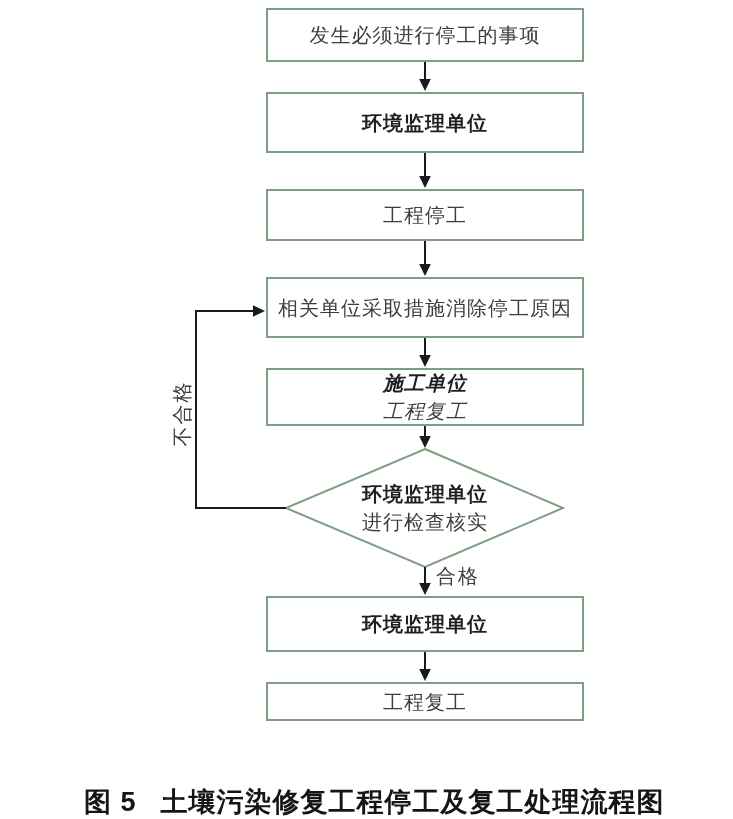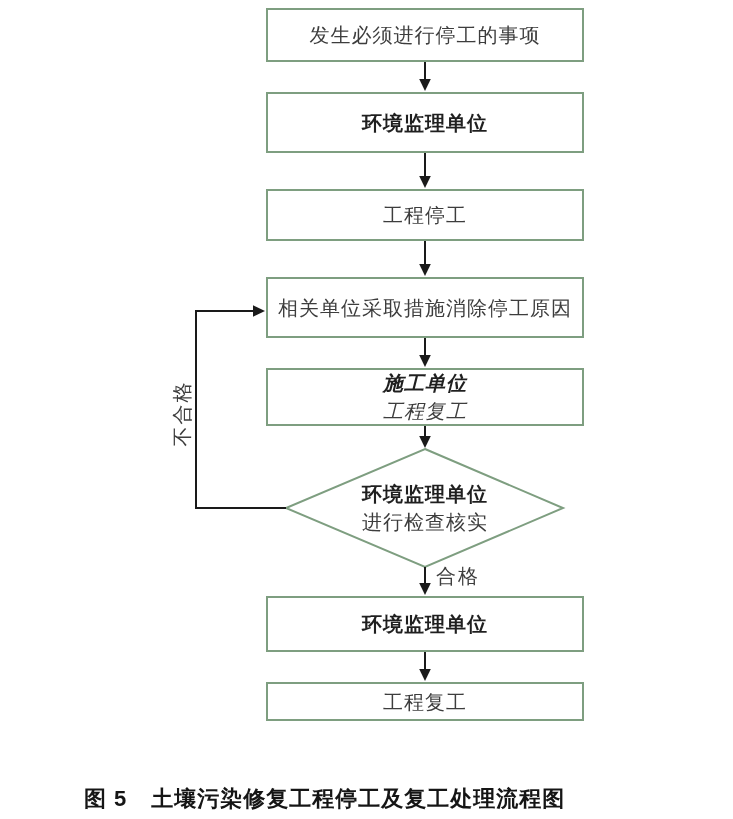--- a/index.html
+++ b/index.html
@@ -83,21 +83,21 @@
     width: 92px;
     text-align: center;
     transform: rotate(-90deg);
   }
   .caption {
     position: absolute;
     left: 84px;
     top: 784px;
     font-family: "Liberation Sans", "DejaVu Sans", sans-serif;
     font-weight: 700;
-    font-size: 22px;
+    font-size: 27px;
     color: #151515;
     letter-spacing: 1px;
     white-space: nowrap;
   }
   .caption .fig-title {
     margin-left: 24px;
   }
 </style>
 </head>
 <body>

